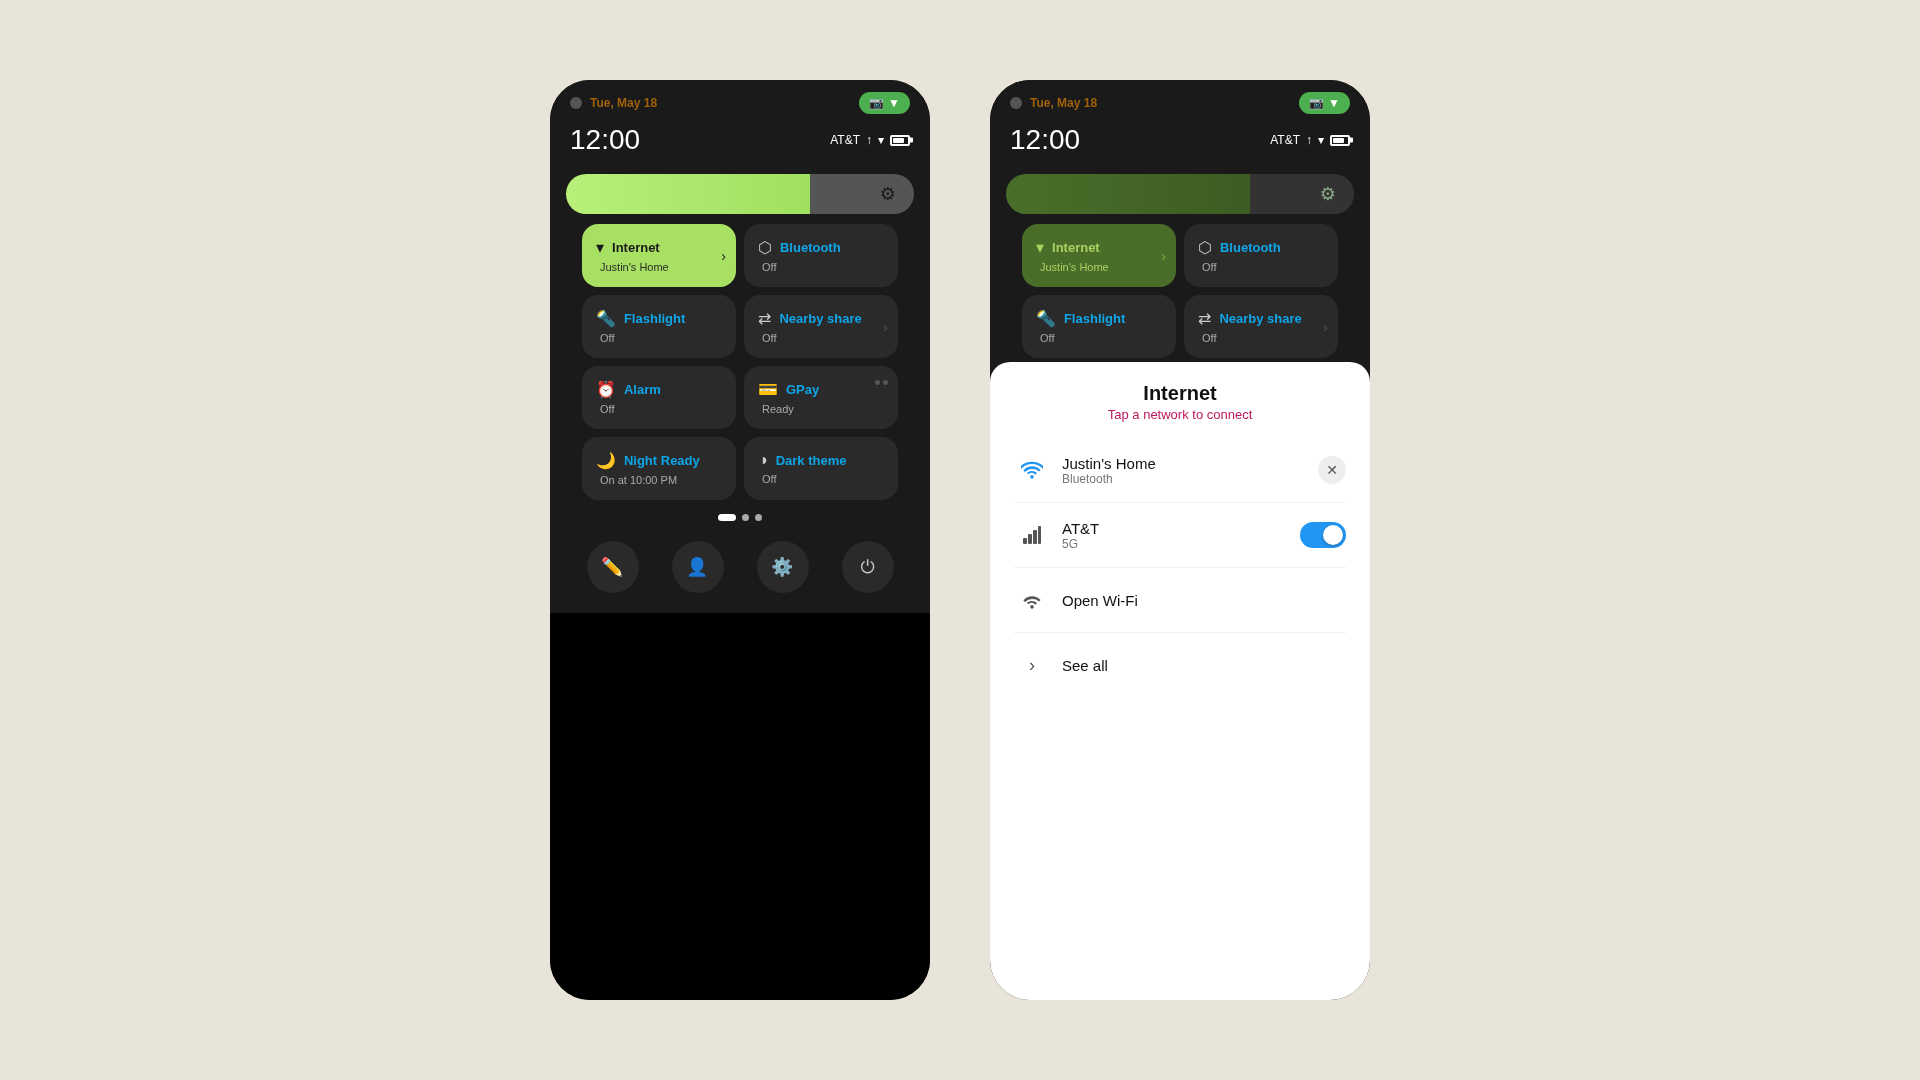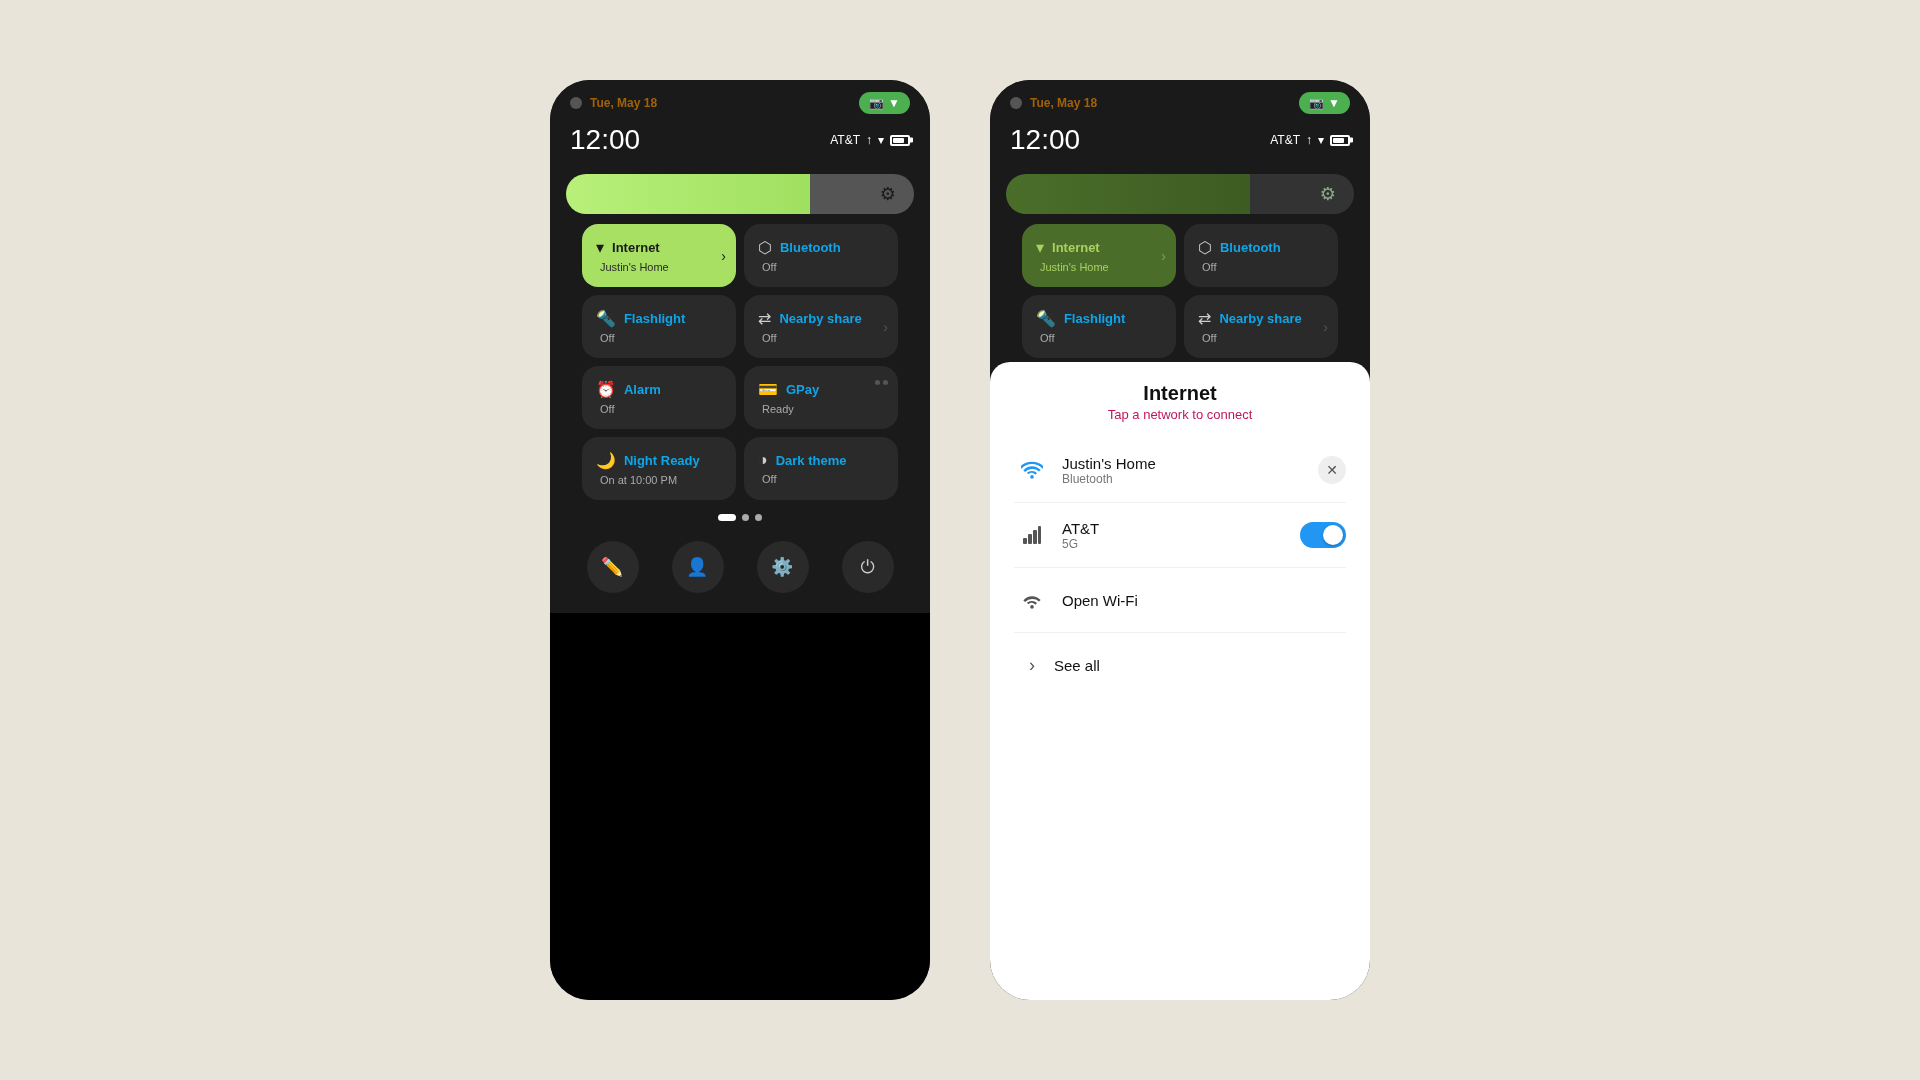--- a/index.html
+++ b/index.html
@@ -393,21 +393,21 @@
       display: flex;
       align-items: center;
       justify-content: center;
       font-size: 18px;
       color: #555;
     }
 
     .see-all-text {
       font-size: 15px;
       color: #111;
-      margin-left: 4px;
+      margin-left: 12px;
     }
 
     .tiles-section {
       display: flex;
       flex-direction: column;
       gap: 8px;
       padding: 0 16px;
       margin-bottom: 4px;
     }
 

